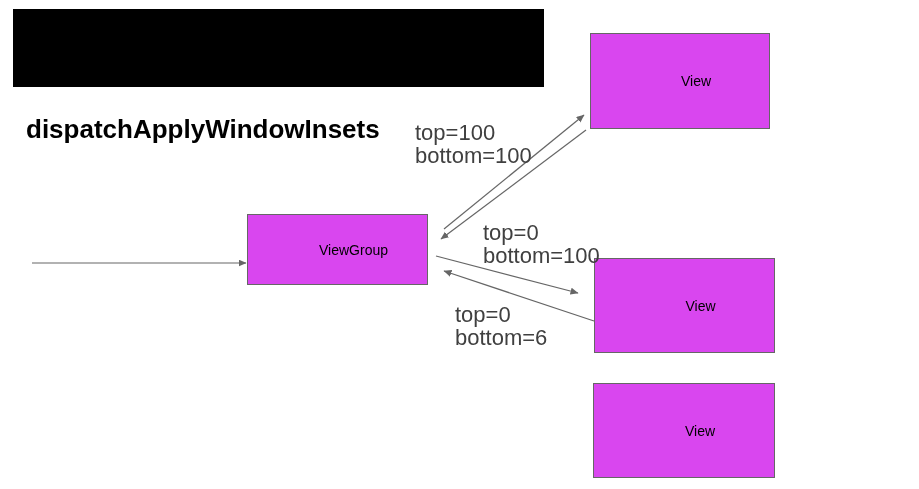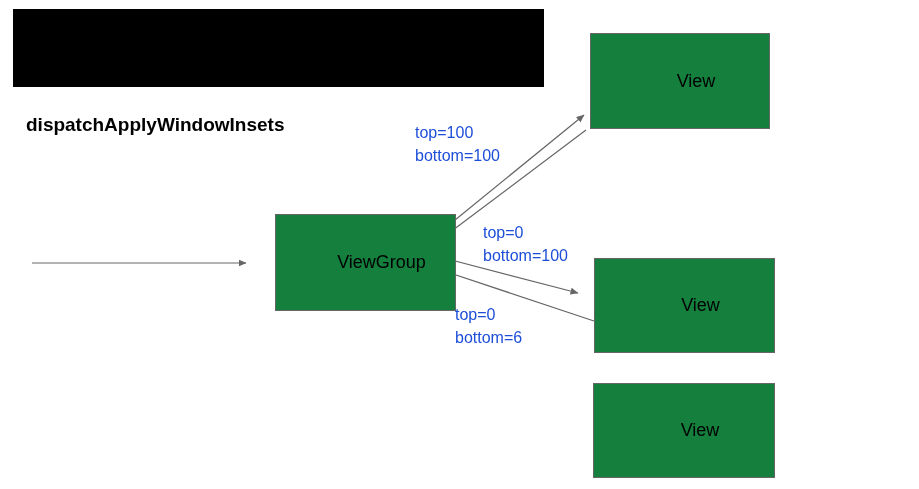--- a/index.html
+++ b/index.html
@@ -20,52 +20,52 @@
     left: 13px;
     top: 9px;
     width: 531px;
     height: 78px;
     background: #000000;
   }
   .title {
     position: absolute;
     left: 26px;
     top: 114px;
-    font-size: 19px;
+    font-size: 26px;
     font-weight: bold;
     color: #000000;
     white-space: nowrap;
   }
   .free-label {
     position: absolute;
-    font-size: 16px;
-    color: #1d4ed8;
+    font-size: 22px;
+    color: #404040;
     white-space: nowrap;
     line-height: 23px;
   }
   .windowinsets-label {
     left: 67px;
     top: 217px;
   }
   .edge-label-1 { left: 415px; top: 121px; }
   .edge-label-2 { left: 483px; top: 221px; }
   .edge-label-3 { left: 455px; top: 303px; }
   .node {
     position: absolute;
-    background: #15803d;
+    background: #d946ef;
     border: 1.4px solid #666666;
     box-sizing: border-box;
     display: flex;
     align-items: center;
     justify-content: center;
-    font-size: 18px;
+    font-size: 14px;
     color: #000000;
     padding-left: 32px;
   }
-  .node-viewgroup { left: 247px; top: 214px; width: 181px; height: 97px; margin-left: 28px; }
+  .node-viewgroup { left: 247px; top: 214px; width: 181px; height: 71px; }
   .node-view-top    { left: 590px; top: 33px;  width: 180px; height: 96px; }
   .node-view-middle { left: 594px; top: 258px; width: 181px; height: 95px; }
   .node-view-bottom { left: 593px; top: 383px; width: 182px; height: 95px; }
   .arrows {
     position: absolute;
     left: 0;
     top: 0;
     width: 919px;
     height: 489px;
     pointer-events: none;

